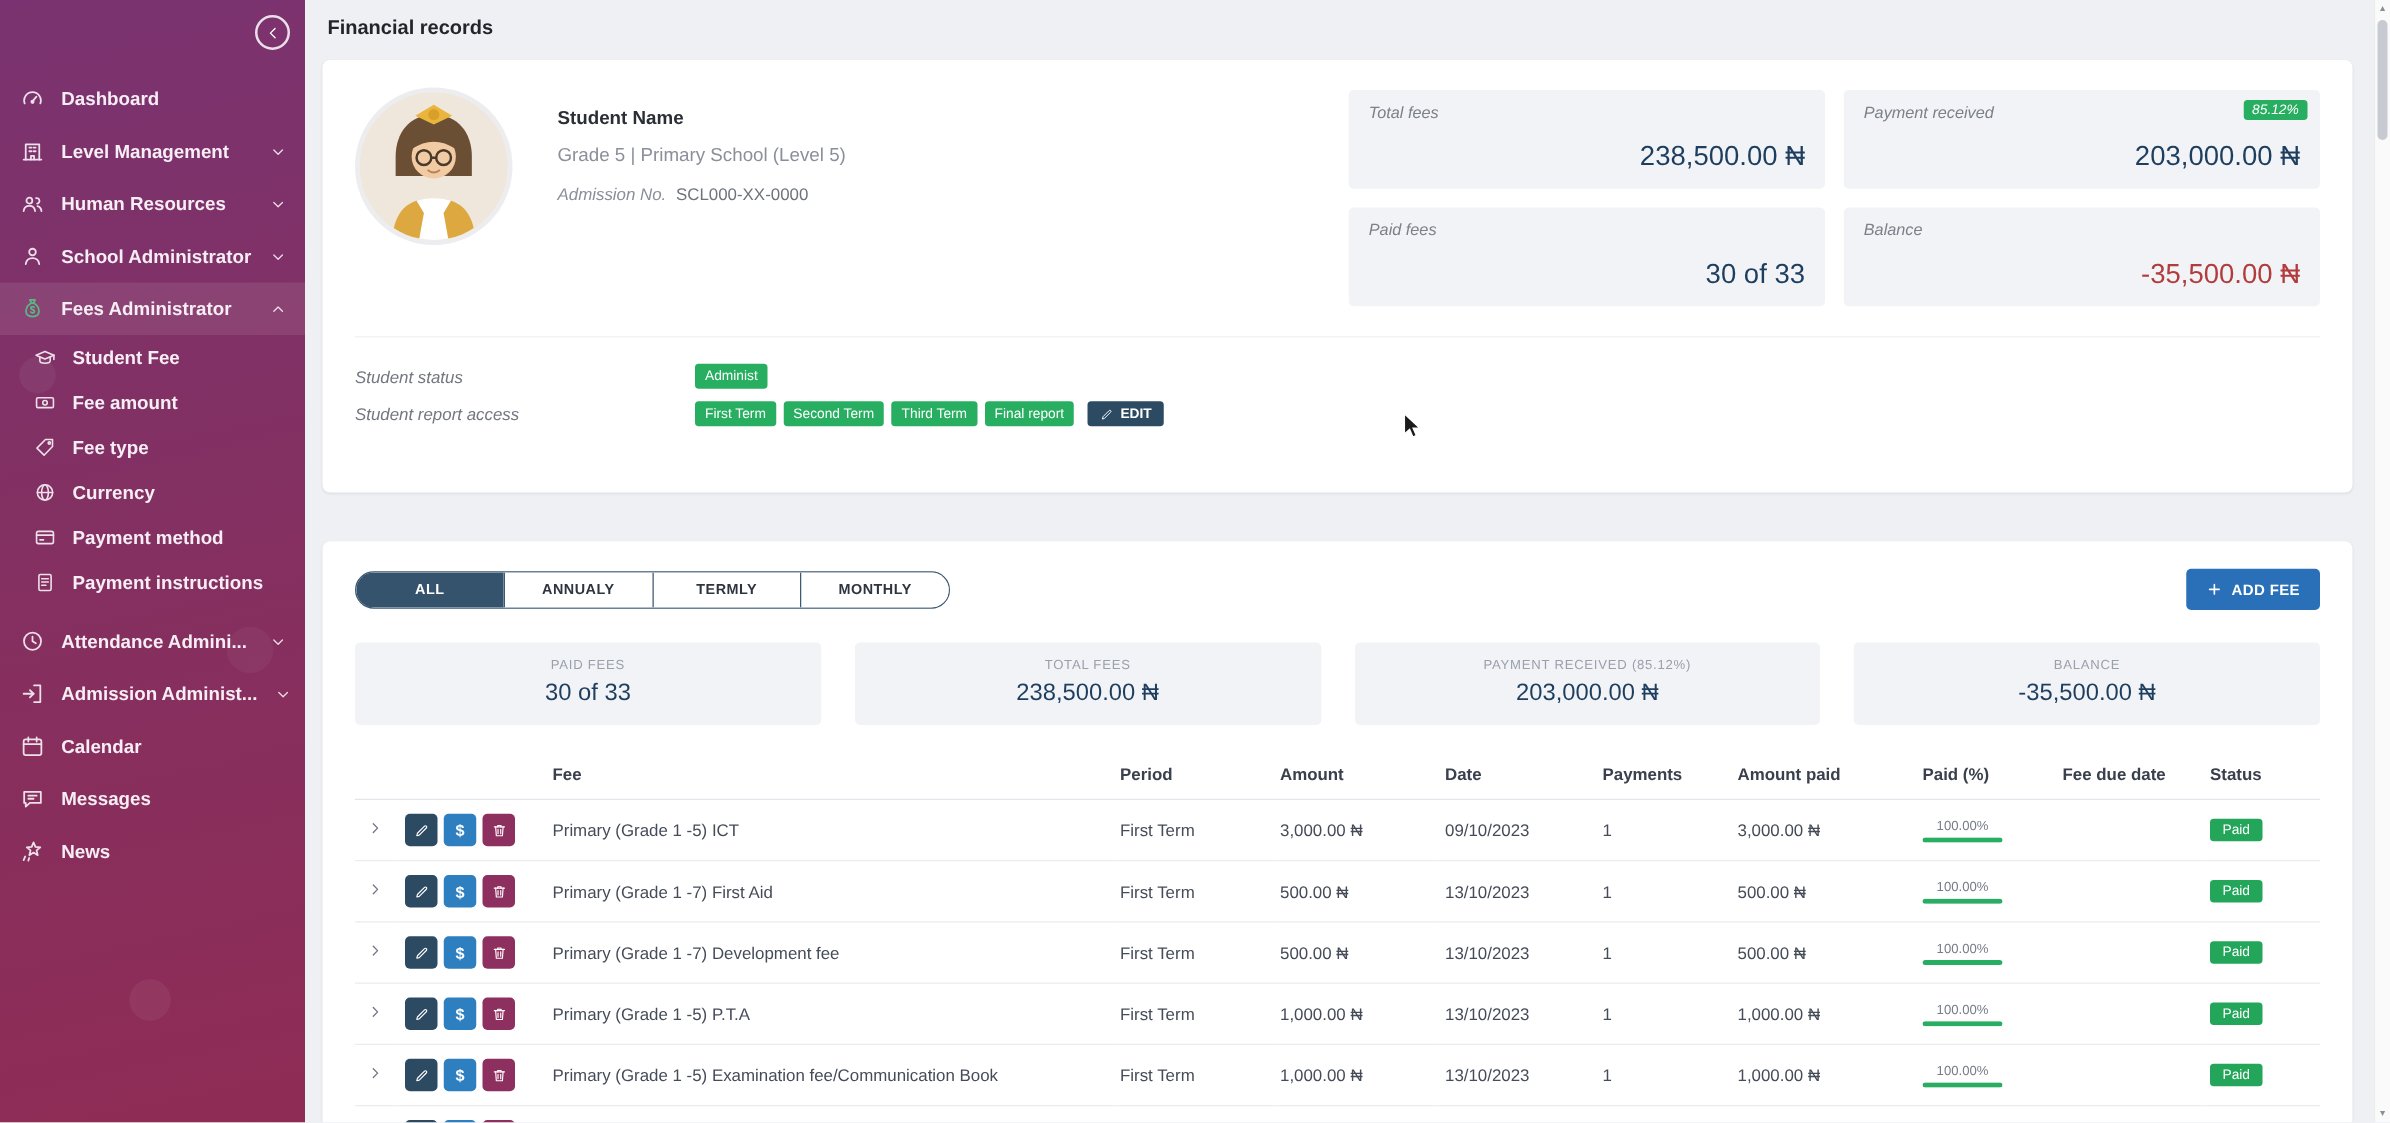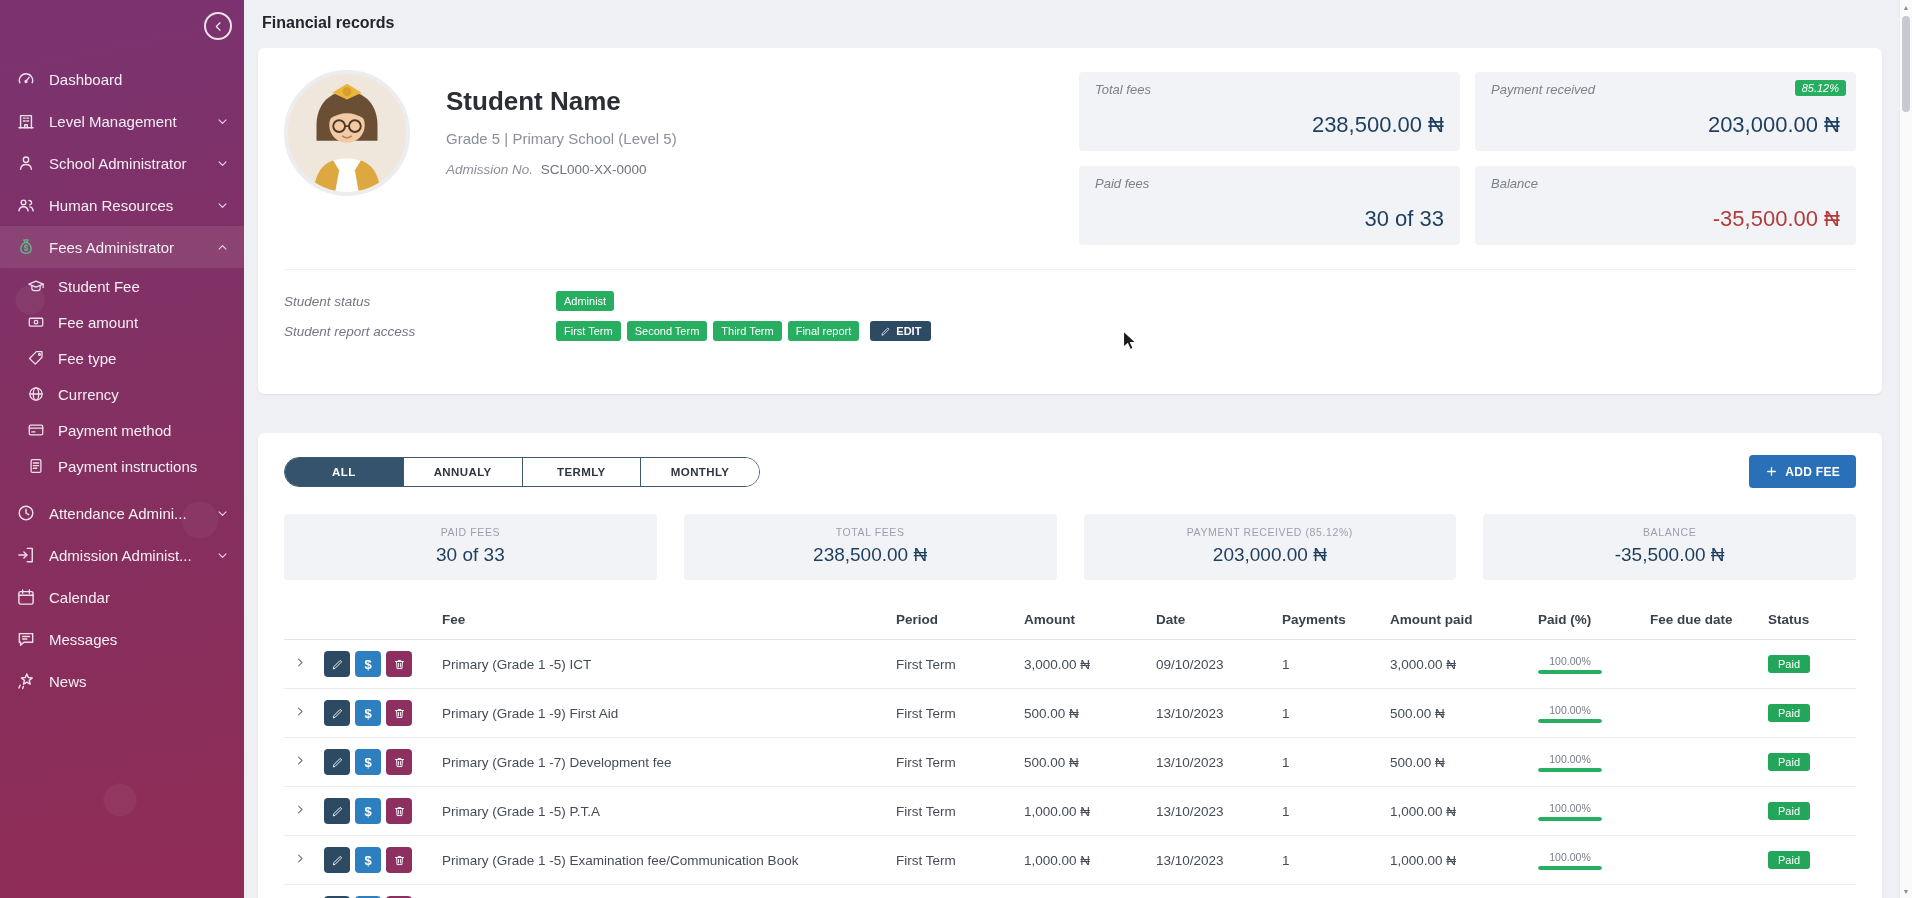--- a/index.html
+++ b/index.html
@@ -12,42 +12,42 @@
   .sidebar{width:244px;flex:0 0 244px;height:100%;position:relative;color:#f6eef4;
            background:linear-gradient(168deg,#7a3370 0%,#833062 45%,#8f2c55 100%);overflow:hidden;}
   .sidebar::after{content:"";position:absolute;inset:0;pointer-events:none;
      background:radial-gradient(circle at 30px 300px,rgba(255,255,255,.05) 0 14px,transparent 15px),
                 radial-gradient(circle at 200px 520px,rgba(255,255,255,.04) 0 18px,transparent 19px),
                 radial-gradient(circle at 120px 800px,rgba(255,255,255,.05) 0 16px,transparent 17px);}
   .collapse-btn{position:absolute;top:12px;right:12px;width:28px;height:28px;border-radius:50%;
      border:2px solid rgba(255,255,255,.85);background:transparent;color:#fff;display:flex;
      align-items:center;justify-content:center;cursor:pointer;padding:0;z-index:2;}
   .collapse-btn svg{width:15px;height:15px;}
-  .nav{list-style:none;margin:0;padding:58px 0 0 0;position:relative;z-index:1;}
+  .nav{list-style:none;margin:0;padding:58px 0 0 0;position:relative;z-index:1;font-weight:bold;}
   .nav-item{display:flex;align-items:center;gap:13px;height:42px;padding:0 14px 0 16px;
             font-size:15px;cursor:pointer;white-space:nowrap;}
   .nav-item.sub{height:36px;padding-left:27px;}
   .nav-item.active{background:rgba(255,255,255,.09);}
   .nav-item .ni{width:20px;height:20px;flex:0 0 20px;opacity:.93;}
   .nav-item.sub .ni{width:18px;height:18px;flex-basis:18px;}
   .nav-item .chev{margin-left:auto;width:15px;height:15px;opacity:.9;flex:0 0 15px;}
   .ni.green{color:#56c083;}
   .gap-top{margin-top:8px;}
 
   
   .main{flex:1;position:relative;padding:0 30px 0 14px;overflow:hidden;}
   .page-title{font-size:16px;font-weight:600;color:#23252c;margin:14px 0 0 4px;}
   .card{background:#fff;border-radius:6px;box-shadow:0 1px 2px rgba(27,33,44,.08);}
   .card1{margin-top:16px;padding:22px 26px 44px;}
   .profile-row{display:flex;align-items:flex-start;}
   .avatar-wrap{width:118px;height:118px;border-radius:50%;border:4px solid #ededf0;overflow:hidden;
                flex:0 0 118px;background:#efe7dc;}
   .avatar-wrap svg{width:100%;height:100%;display:block;}
   .stu-info{margin-left:36px;padding-top:16px;min-width:420px;}
-  .stu-name{font-size:26px;font-weight:700;color:#2b2e35;}
+  .stu-name{font-size:15px;font-weight:700;color:#2b2e35;}
   .stu-grade{font-size:15px;color:#8a8f99;margin-top:13px;}
   .stu-adm{font-size:13.5px;color:#8a8f99;margin-top:15px;}
   .stu-adm .lbl{font-style:italic;}
   .stu-adm .val{font-style:normal;color:#6e737c;margin-left:4px;}
   .stats-grid{margin-left:auto;display:grid;grid-template-columns:381px 381px;gap:15px;padding-top:2px;}
   .statbox{background:#f2f3f6;border-radius:4px;height:79px;padding:10px 16px;position:relative;box-sizing:border-box;}
   .stat-label{font-size:13px;color:#7b8089;font-style:italic;}
   .stat-value{font-size:22px;color:#1d3e5e;text-align:right;margin-top:15px;font-weight:500;}
   .stat-value.red{color:#b23c3c;}
   .stat-badge{position:absolute;top:8px;right:10px;background:#27ae60;color:#fff;font-size:11px;
@@ -237,32 +237,32 @@
         <svg class="ic ni">
             <use href="#i-building"></use>
           </svg>
         <span>Level Management</span>
         <svg class="ic chev">
             <use href="#i-chev-down"></use>
           </svg>
       </li>
       <li class="nav-item">
         <svg class="ic ni">
-            <use href="#i-admin"></use>
-          </svg>
-        <span>School Administrator</span>
+            <use href="#i-people"></use>
+          </svg>
+        <span>Human Resources</span>
         <svg class="ic chev">
             <use href="#i-chev-down"></use>
           </svg>
       </li>
       <li class="nav-item">
         <svg class="ic ni">
-            <use href="#i-people"></use>
-          </svg>
-        <span>Human Resources</span>
+            <use href="#i-admin"></use>
+          </svg>
+        <span>School Administrator</span>
         <svg class="ic chev">
             <use href="#i-chev-down"></use>
           </svg>
       </li>
       <li class="nav-item active">
         <svg class="ic ni green">
             <use href="#i-moneybag"></use>
           </svg>
         <span>Fees Administrator</span>
         <svg class="ic chev">
@@ -536,21 +536,21 @@
               <button class="act a-pay">
                     <span>$</span>
                   </button>
               <button class="act a-del">
                     <svg class="ic">
                       <use href="#i-trash"></use>
                     </svg>
                   </button>
             </div>
               </td>
-            <td>Primary (Grade 1 -9) First Aid</td>
+            <td>Primary (Grade 1 -7) First Aid</td>
             <td>First Term</td>
             <td>500.00 ₦</td>
             <td>13/10/2023</td>
             <td>1</td>
             <td>500.00 ₦</td>
             <td>
               <div class="pctwrap">
                 <div class="pct-label">100.00%</div>
                 <div class="bar">
                     <div class="fill" style="width: 100%;"></div>

